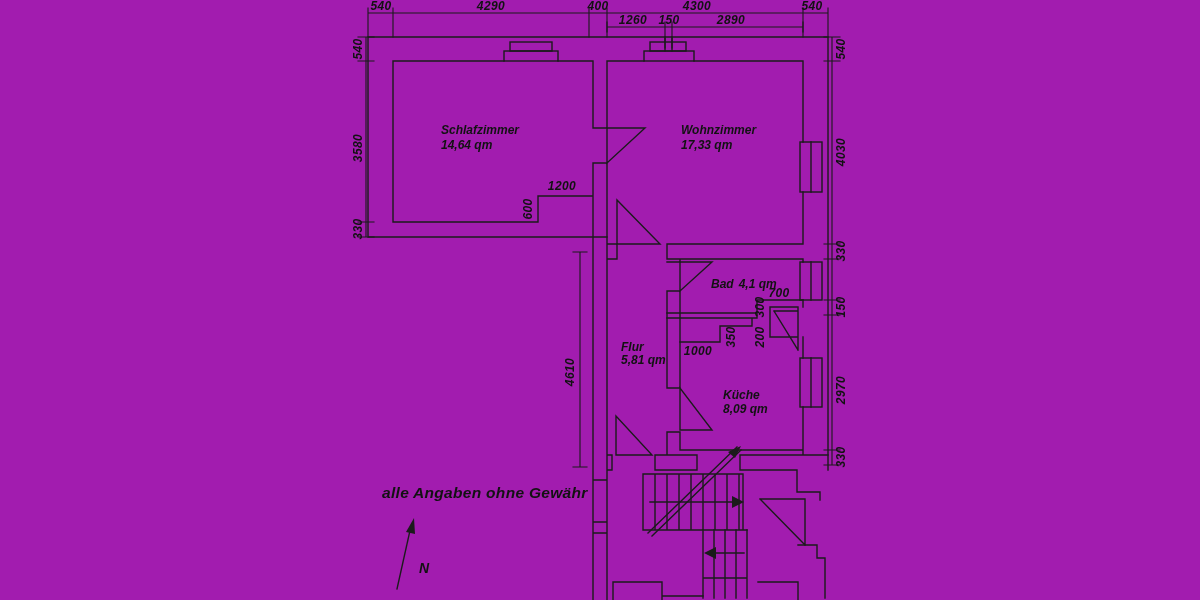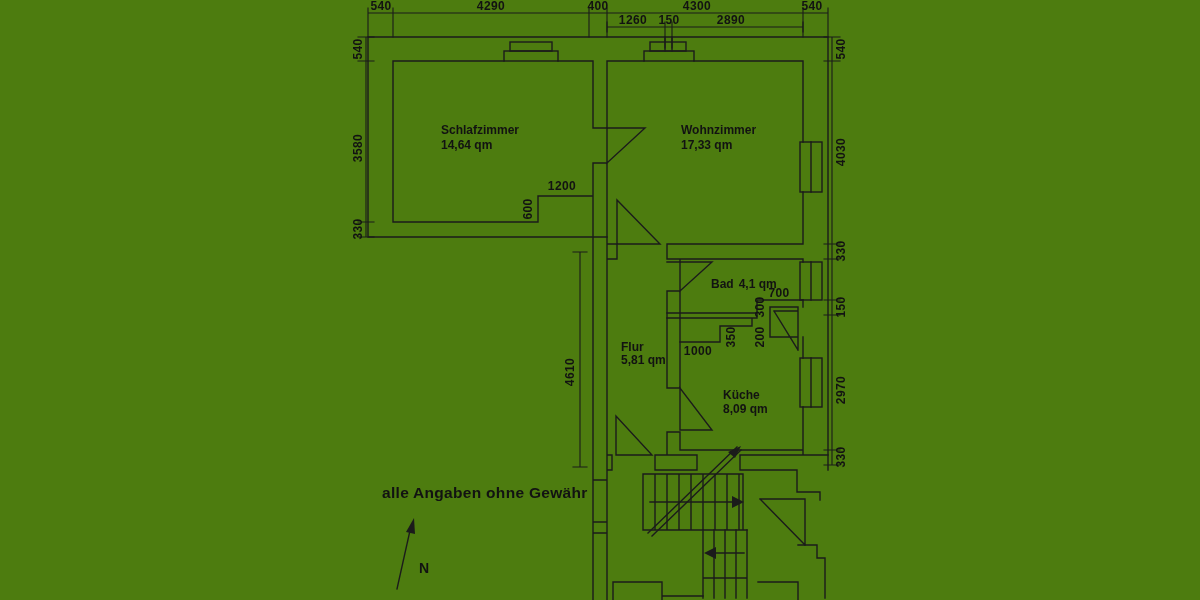--- a/index.html
+++ b/index.html
@@ -1,18 +1,19 @@
 <!DOCTYPE html>
 <html><head>
 <meta charset="utf-8">
 <style>
   html,body{margin:0;padding:0;background:#ffffff;}
   .canvas{
-    position:relative;width:1200px;height:600px;background:#4d7c0f;overflow:hidden;
+    position:relative;width:1200px;height:600px;background:#a21caf;overflow:hidden;
     font-family:"Liberation Sans", sans-serif;
+    font-style:italic;
   }
   svg{display:block}
   .ln{stroke:#1b1b1b;fill:none;stroke-width:1.4;stroke-linecap:square;}
   .thin{stroke-width:1.1;}
   .solid{fill:#1b1b1b;stroke:none;}
   text{fill:#121212;font-family:"Liberation Sans", sans-serif;font-weight:bold;}
   .dimtxt{font-size:12px;letter-spacing:0.4px;}
   .roomtxt{font-size:12px;}
   .bigtxt{font-size:15.5px;letter-spacing:0.3px;}
   .ntxt{font-size:14px;}

